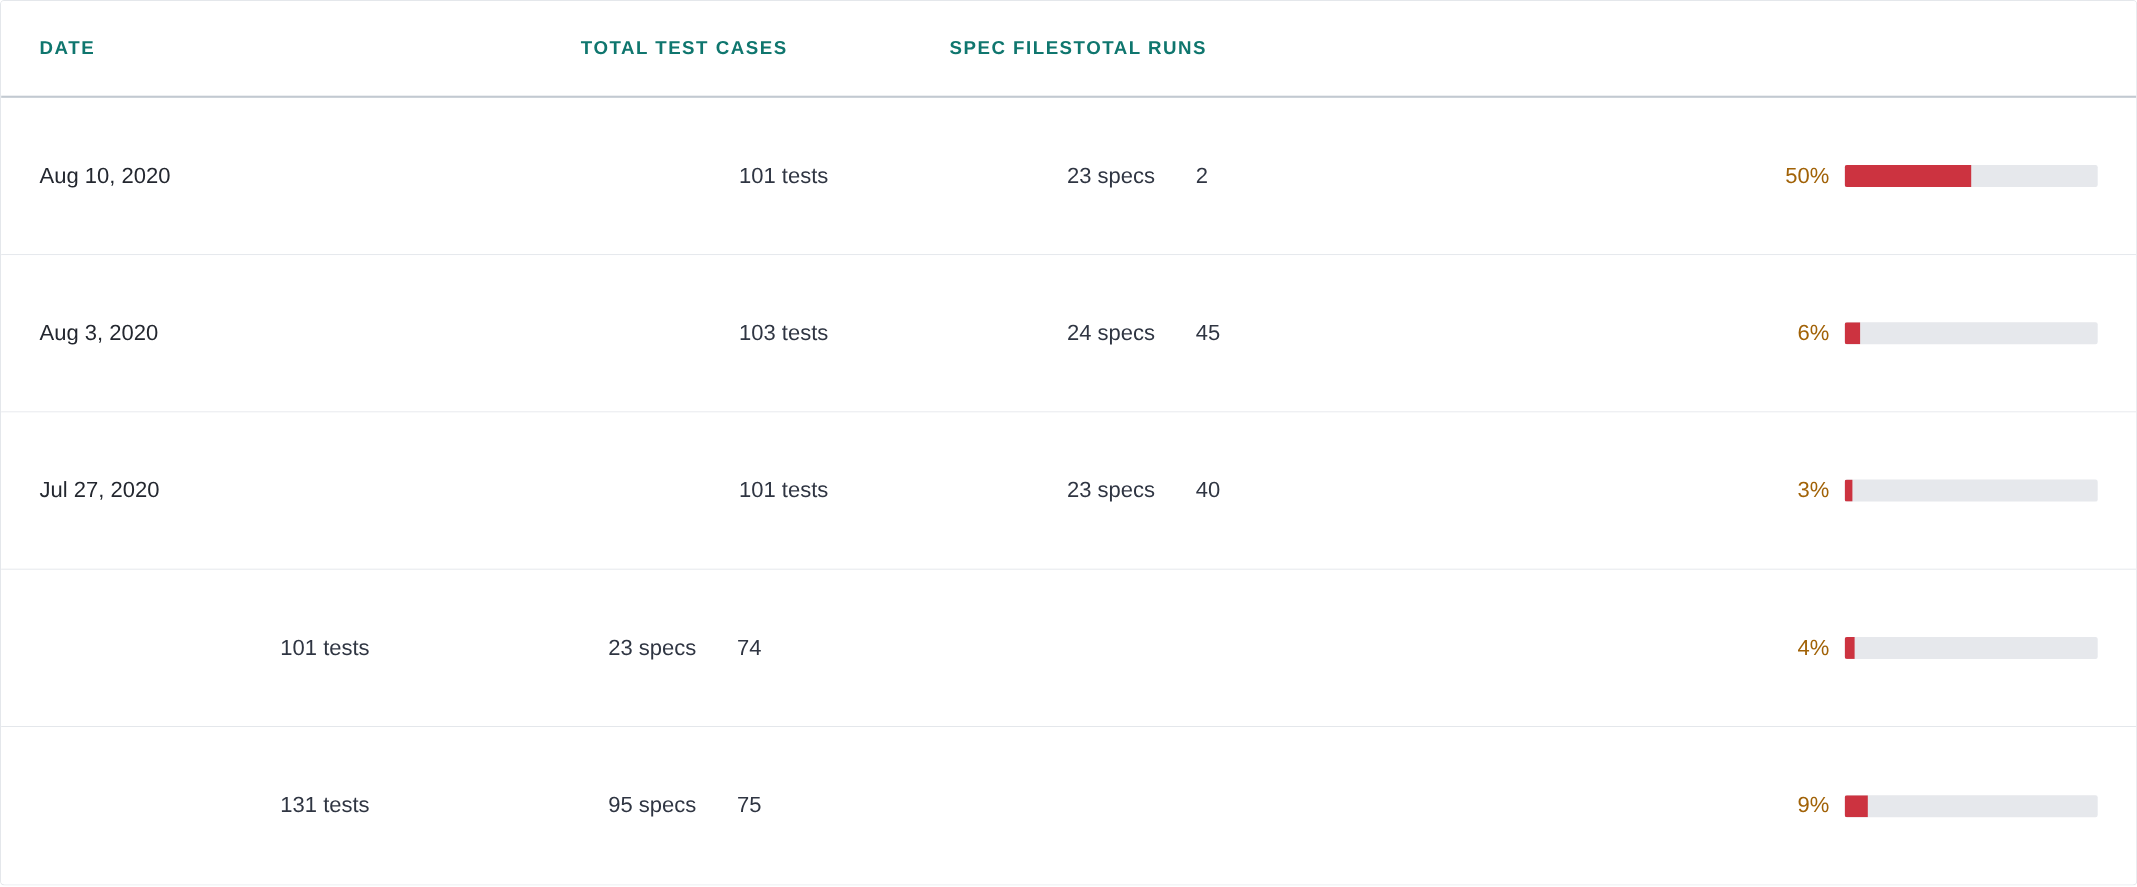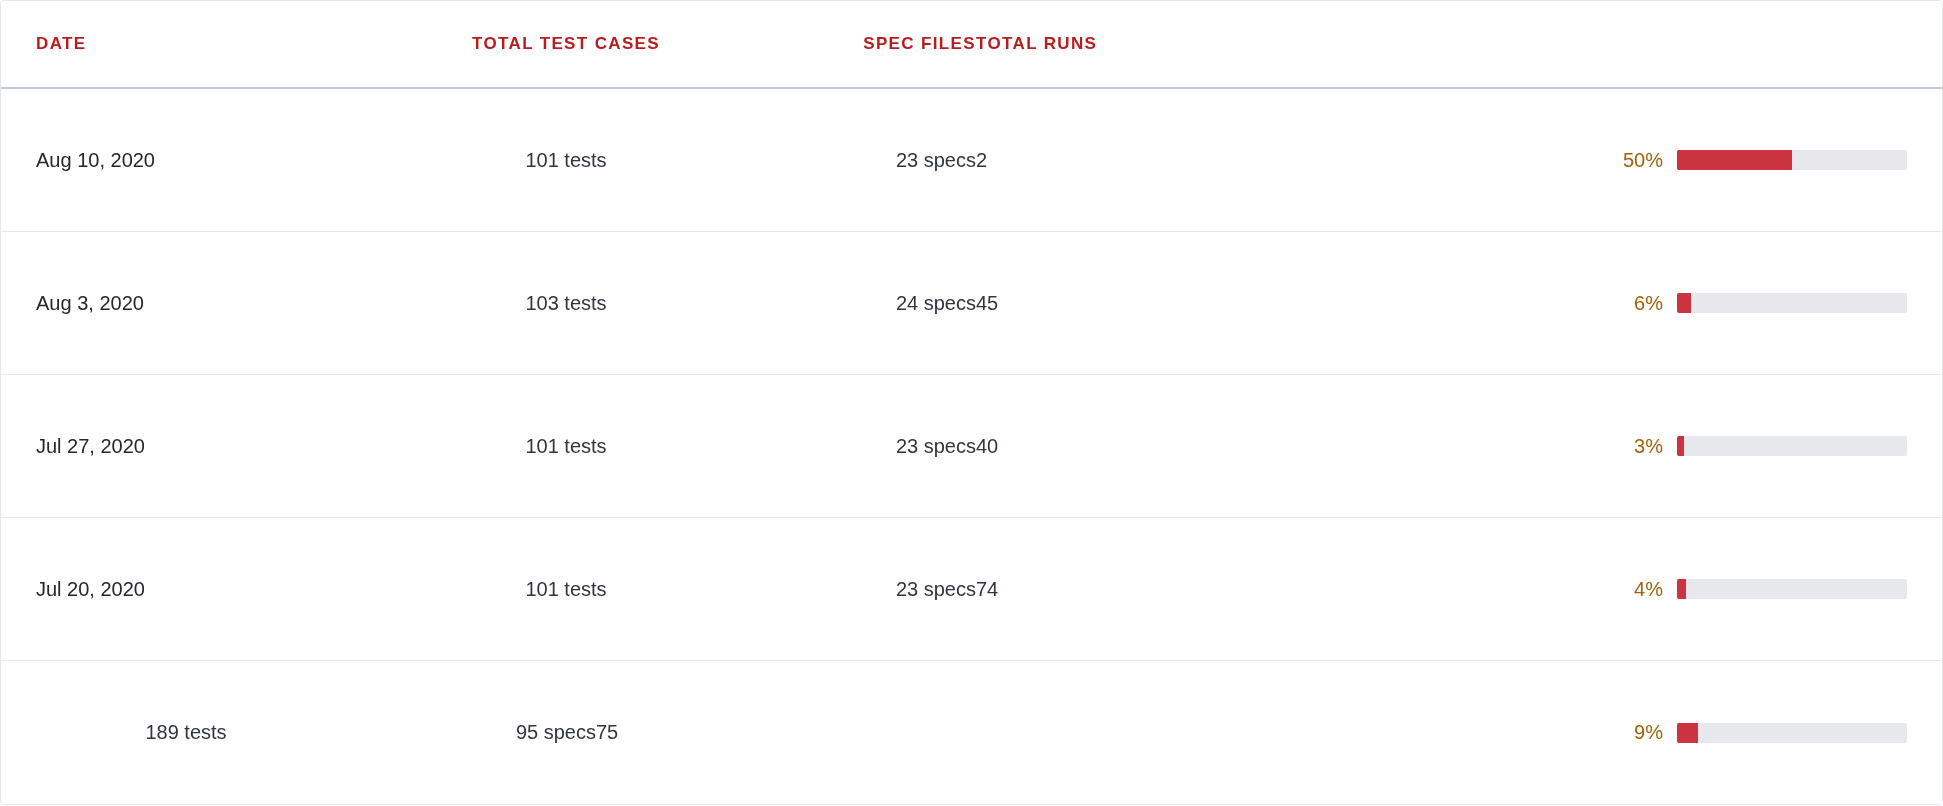--- a/index.html
+++ b/index.html
@@ -19,36 +19,37 @@
       align-items: center;
       padding: 0 35px;
       height: 88px;
       border-bottom: 2px solid #c2c9d1;
       background: #ffffff;
     }
     .header-cell {
       font-size: 17px;
       font-weight: 600;
       letter-spacing: 0.08em;
-      color: #b91c1c;
+      color: #0f766e;
       text-transform: uppercase;
     }
     .data-row {
       display: flex;
       align-items: center;
       padding: 0 35px;
       height: 143px;
       border-bottom: 1px solid #e4e7eb;
       background: #ffffff;
+      gap: 37px;
     }
     .data-row:last-child {
       border-bottom: none;
     }
     .col-date { width: 380px; text-align: left; }
-    .col-tests { width: 300px; text-align: center; }
+    .col-tests { width: 300px; text-align: right; }
     .col-specs { width: 260px; text-align: right; }
     .col-runs { width: 180px; text-align: left; }
     .col-failure { flex: 1; display: flex; align-items: center; justify-content: flex-end; gap: 14px; }
     .header-row .col-failure { display: block; text-align: right; }
     .cell-text {
       font-size: 20px;
       color: #2f3542;
     }
     .date-text {
       font-size: 20px;
@@ -115,34 +116,33 @@
     <div class="col-runs"><span class="cell-text">40</span></div>
     <div class="col-failure">
       <span class="pct-label">3%</span>
       <div class="bar-track">
         <div class="bar-fill" style="width:3%"></div>
       </div>
     </div>
   </div>
 
   <div class="data-row">
-    <div class="col-date"><span class="date-text">Jul 20, 2020</span></div>
     <div class="col-tests"><span class="cell-text">101 tests</span></div>
     <div class="col-specs"><span class="cell-text">23 specs</span></div>
     <div class="col-runs"><span class="cell-text">74</span></div>
     <div class="col-failure">
       <span class="pct-label">4%</span>
       <div class="bar-track">
         <div class="bar-fill" style="width:4%"></div>
       </div>
     </div>
   </div>
 
   <div class="data-row">
-    <div class="col-tests"><span class="cell-text">189 tests</span></div>
+    <div class="col-tests"><span class="cell-text">131 tests</span></div>
     <div class="col-specs"><span class="cell-text">95 specs</span></div>
     <div class="col-runs"><span class="cell-text">75</span></div>
     <div class="col-failure">
       <span class="pct-label">9%</span>
       <div class="bar-track">
         <div class="bar-fill" style="width:9%"></div>
       </div>
     </div>
   </div>
 

